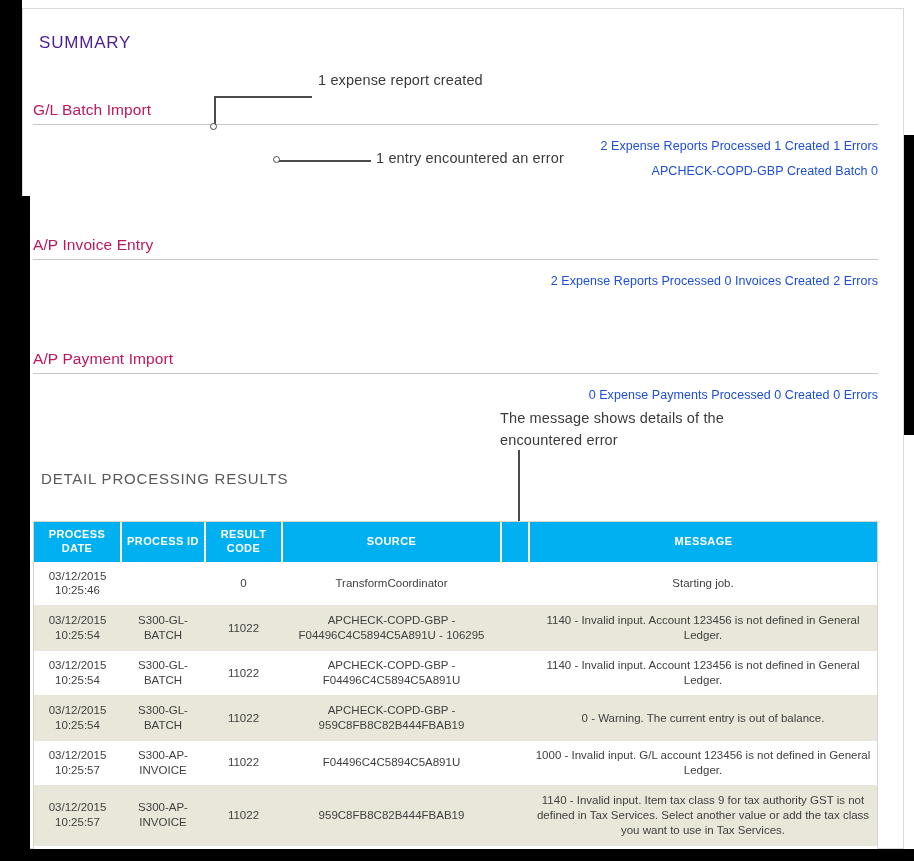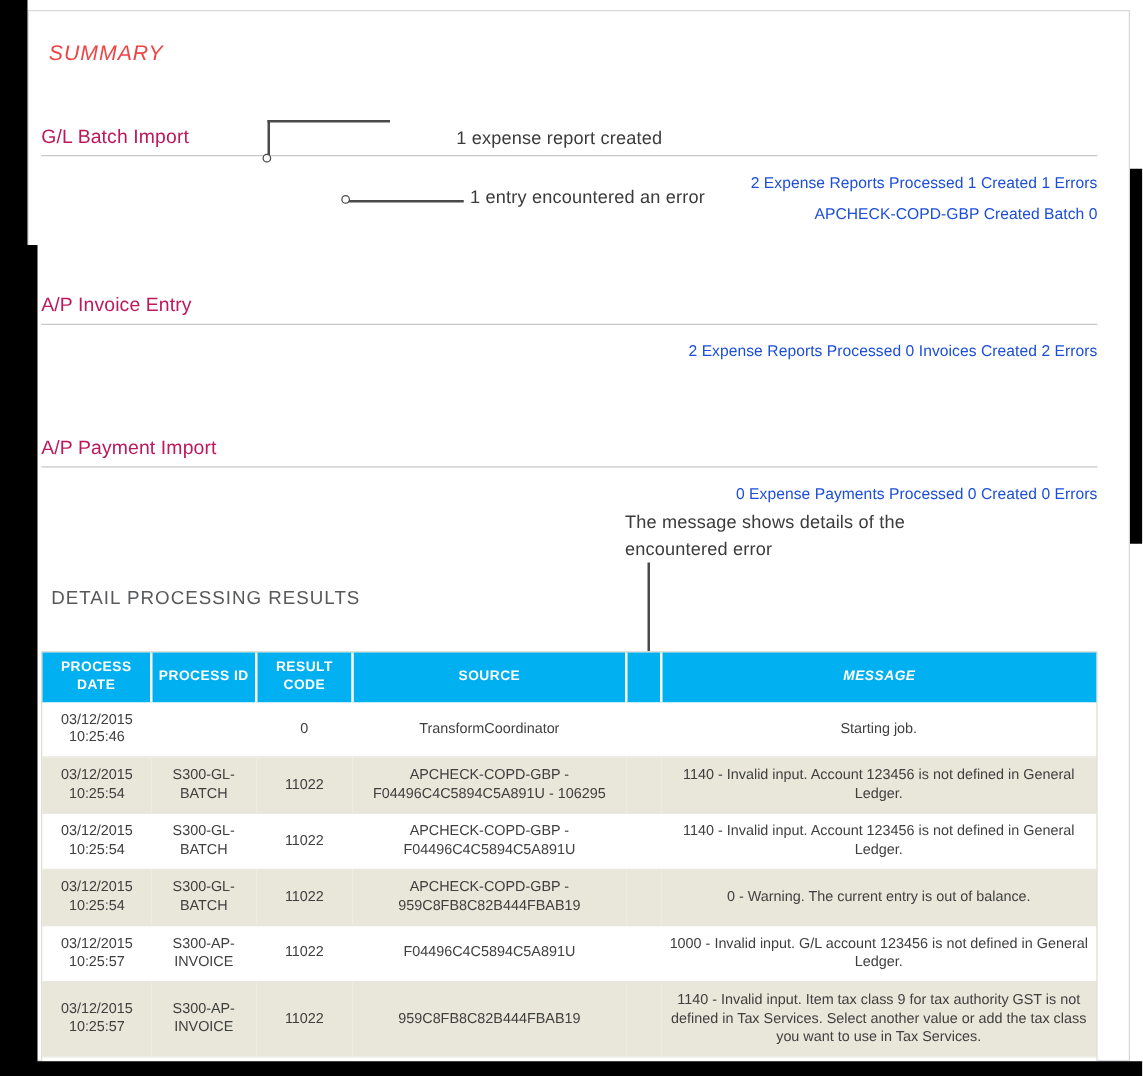--- a/index.html
+++ b/index.html
@@ -51,23 +51,22 @@
     height: 861px;
   }
 
   
   .summary-title {
     position: absolute;
     left: 39px;
     top: 33px;
     font-size: 17px;
     letter-spacing: 0.8px;
-    color: #ef4444;
+    color: #4c1d95;
     font-weight: 400;
-    font-style: italic;
   }
 
   .section {
     position: absolute;
     left: 33px;
     width: 845px;
   }
   .section-heading {
     font-size: 15.5px;
     color: #be185d;
@@ -91,21 +90,21 @@
 
   
   .callout {
     position: absolute;
     font-size: 14.5px;
     color: #3b3b3b;
     font-weight: 400;
     white-space: nowrap;
     letter-spacing: 0.15px;
   }
-  #callout-1 { left: 318px; top: 103px; margin-left: 47px; }
+  #callout-1 { left: 318px; top: 72px; }
   #callout-2 { left: 376px; top: 150px; }
   #callout-3 {
     left: 500px;
     top: 408px;
     width: 260px;
     white-space: normal;
     line-height: 1.5;
   }
   .leader-seg {
     position: absolute;
@@ -166,21 +165,21 @@
     font-weight: bold;
     letter-spacing: 0.4px;
     padding: 6px 3px;
     text-align: center;
     vertical-align: middle;
     border-right: 2px solid #ffffff;
     line-height: 1.25;
     height: 34px;
     box-sizing: border-box;
   }
-  table.results th:last-child { border-right: none; font-style: italic; }
+  table.results th:last-child { border-right: none; }
 
   table.results td {
     font-size: 11.5px;
     color: #3f3f3f;
     text-align: center;
     vertical-align: middle;
     padding: 7px 6px;
     line-height: 1.3;
     border-bottom: 1px solid #e8e6dd;
   }

